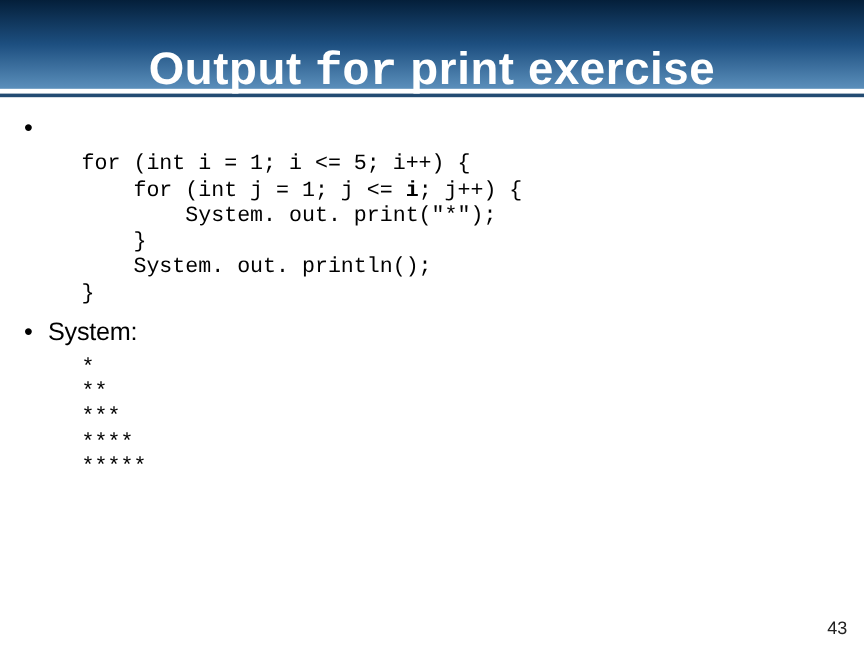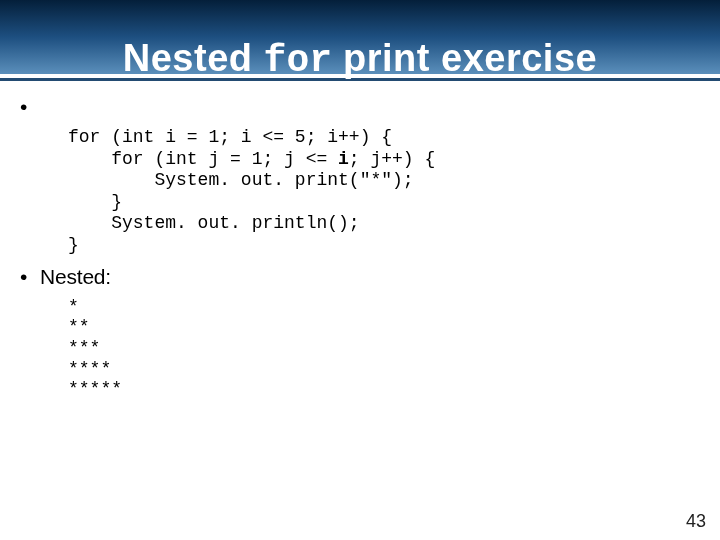--- a/index.html
+++ b/index.html
@@ -82,51 +82,51 @@
     font-family: "Courier New", Courier, monospace;
     font-size: 18px;
     line-height: 1.15;
     margin: 6px 0 0 48px;
     white-space: pre;
   }
   .page-num {
     position: absolute;
     right: 14px;
     bottom: 8px;
-    font-size: 18px;
+    font-size: 15px;
     color: #222;
     font-family: Verdana, Geneva, sans-serif;
   }
 </style>
 </head>
 <body>
 
 <div class="slide">
 
   <div class="title-band">
-    <div class="title-text"><span>Nested </span><span class="mono">for</span><span> print exercise</span></div>
+    <div class="title-text"><span>Output </span><span class="mono">for</span><span> print exercise</span></div>
   </div>
   <div class="title-rule"></div>
 
   <div class="body">
 
     <div class="bullet">
       <span class="dot">•</span>
     </div>
 
     <pre class="code"><span>for (int i = 1; i &lt;= 5; i++) {</span>
 <span>    for (int j = 1; j &lt;= </span><span class="bold">i</span><span>; j++) {</span>
 <span>        System. out. print("*");</span>
 <span>    }</span>
 <span>    System. out. println();</span>
 <span>}</span></pre>
 
     <div class="bullet">
       <span class="dot">•</span>
-      <span>Nested:</span>
+      <span>System:</span>
     </div>
 
     <pre class="output">*
 **
 ***
 ****
 *****</pre>
 
   </div>
 

